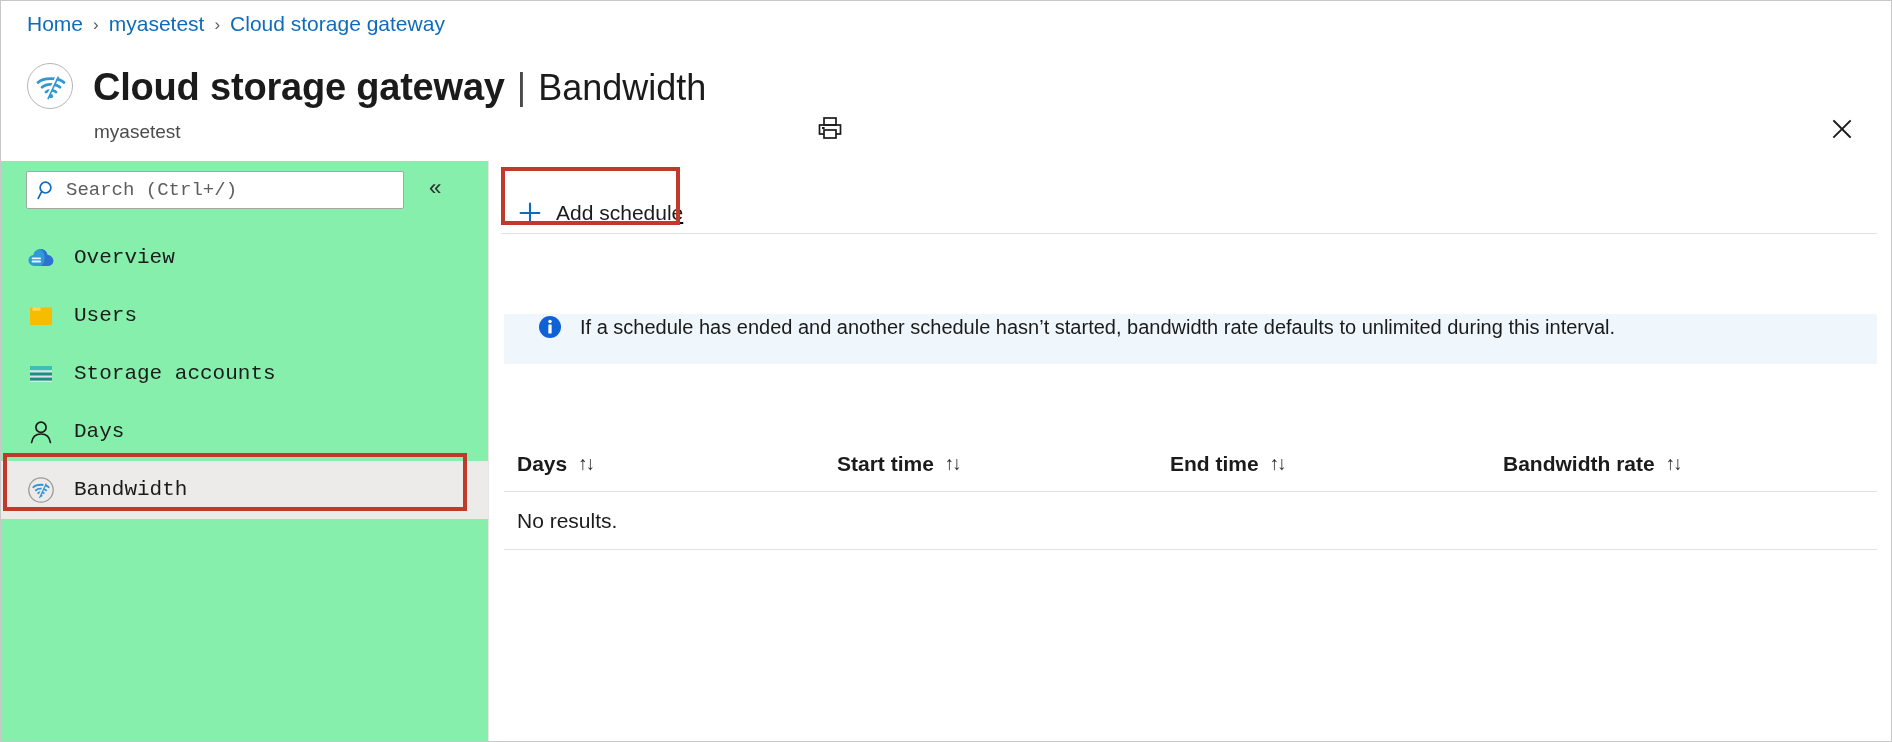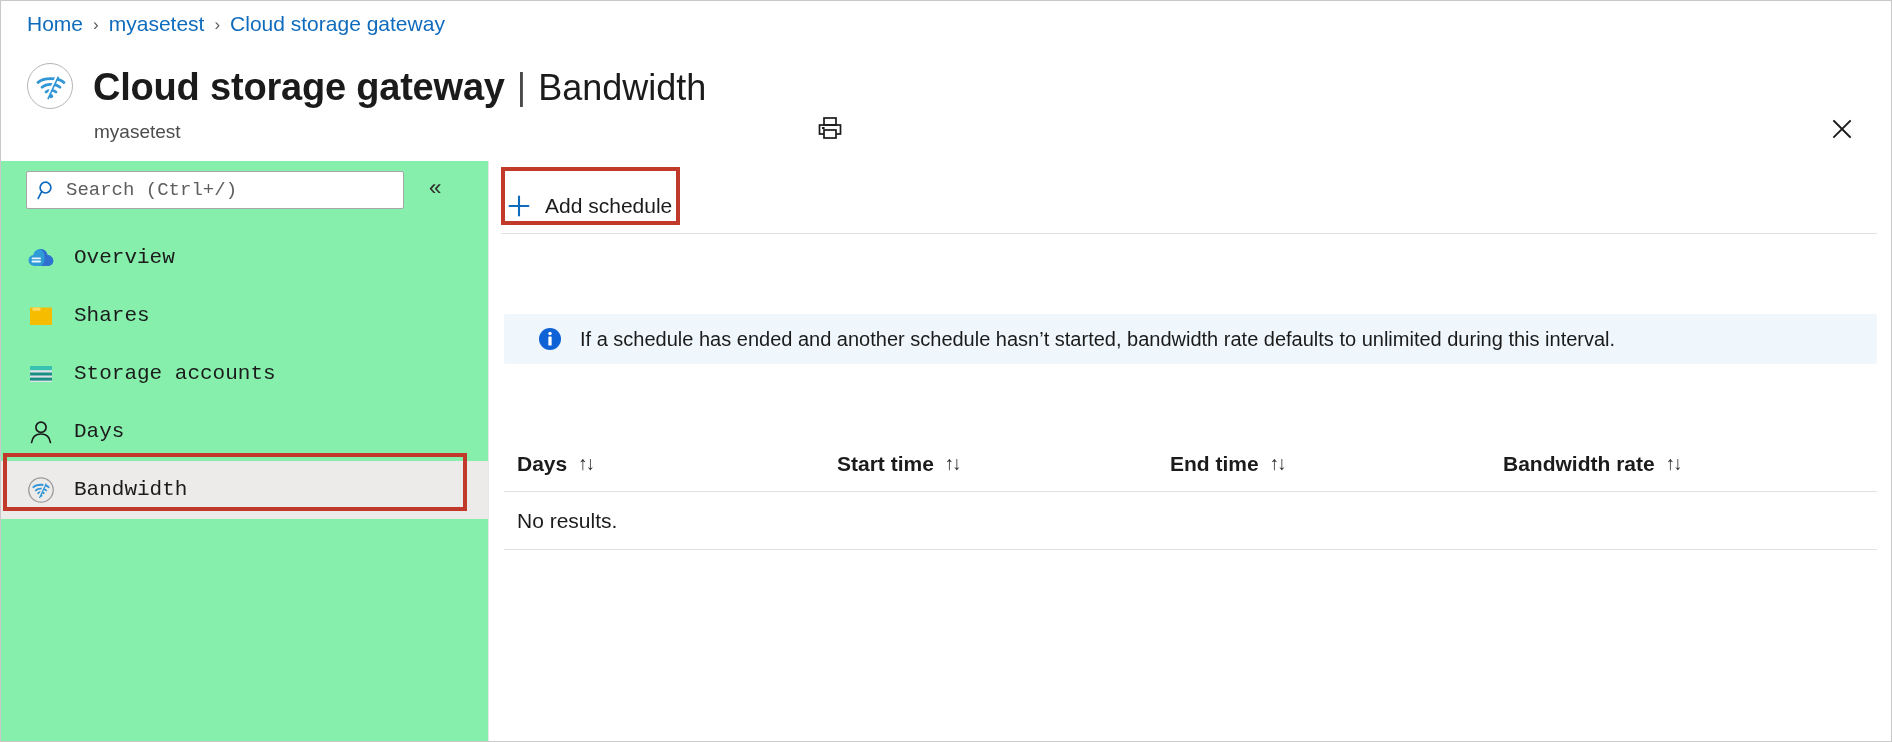--- a/index.html
+++ b/index.html
@@ -186,24 +186,25 @@
 
   
   .content {
     position: absolute;
     left: 489px; top: 160px;
     width: 1402px; height: 582px;
     background: #ffffff;
   }
   .toolbar {
     position: absolute;
-    left: 0; top: 9px;
+    left: 0; top: 16px;
     width: 1402px; height: 72px;
     display: flex; align-items: center;
-    padding-left: 2px;
+    padding-left: 13px;
+    text-decoration: underline;
   }
   .toolbar-sep {
     position: absolute;
     left: 11px; top: 72px;
     width: 1376px; height: 1px;
     background: #e1e1e1;
   }
   .tb-btn {
     display: flex; align-items: center;
     height: 44px;
@@ -223,21 +224,21 @@
     flex: 0 0 26px;
   }
 
   
   .infobar {
     position: absolute;
     left: 14px; top: 153px;
     width: 1373px; height: 50px;
     background: #eff6fc;
     border-radius: 2px;
-    display: flex; align-items: center;
+    display: flex; 
     padding-left: 33px;
   }
   .infobar .ibico {
     width: 26px; height: 26px;
     flex: 0 0 26px;
     margin-right: 17px;
     display: flex; align-items: center; justify-content: center;
   }
   .infobar .ibtxt {
     font-size: 20px;
@@ -367,21 +368,21 @@
         <span class="nav-label">Overview</span>
       </div>
 
       <div class="nav-item">
         <span class="nav-ico">
           <svg width="26" height="22" viewBox="0 0 26 22">
             <rect x="2" y="2.5" width="22" height="17.5" rx="0.6" fill="#f5bc00"></rect>
             <rect x="4.5" y="2.5" width="8" height="3.3" rx="0.6" fill="#ffd860"></rect>
           </svg>
         </span>
-        <span class="nav-label">Shares</span>
+        <span class="nav-label">Users</span>
       </div>
 
       <div class="nav-item">
         <span class="nav-ico">
           <svg width="26" height="20" viewBox="0 0 26 20">
             <rect x="2" y="2" width="22" height="16" fill="#dfe3e6"></rect>
             <rect x="2" y="2" width="22" height="4.2" fill="#37c2b1"></rect>
             <rect x="2" y="8.5" width="22" height="3" fill="#1b8f86"></rect>
             <rect x="2" y="13.6" width="22" height="3" fill="#1b8f86"></rect>
           </svg>

